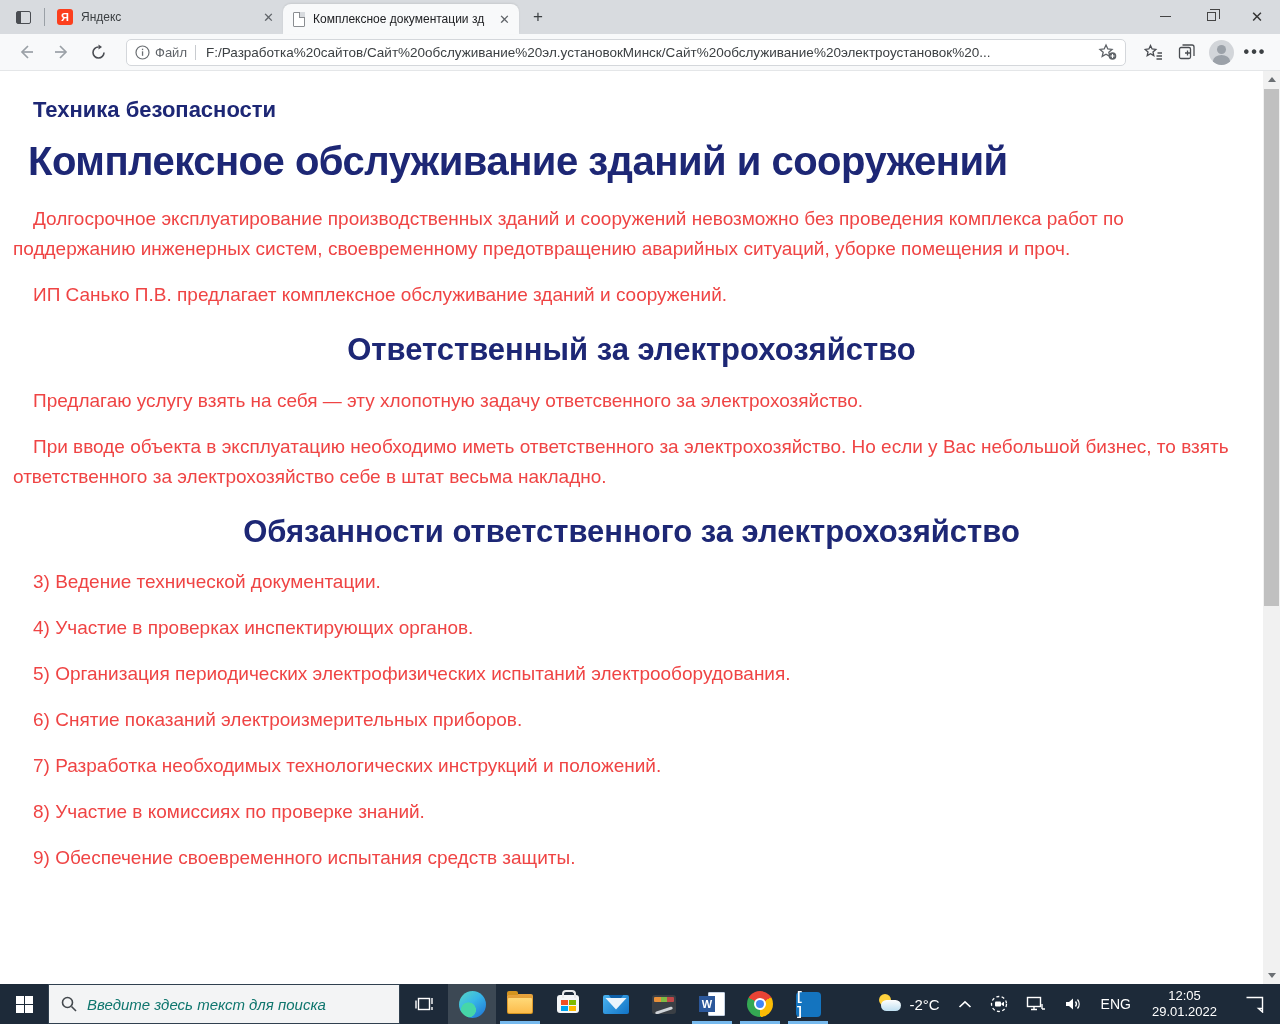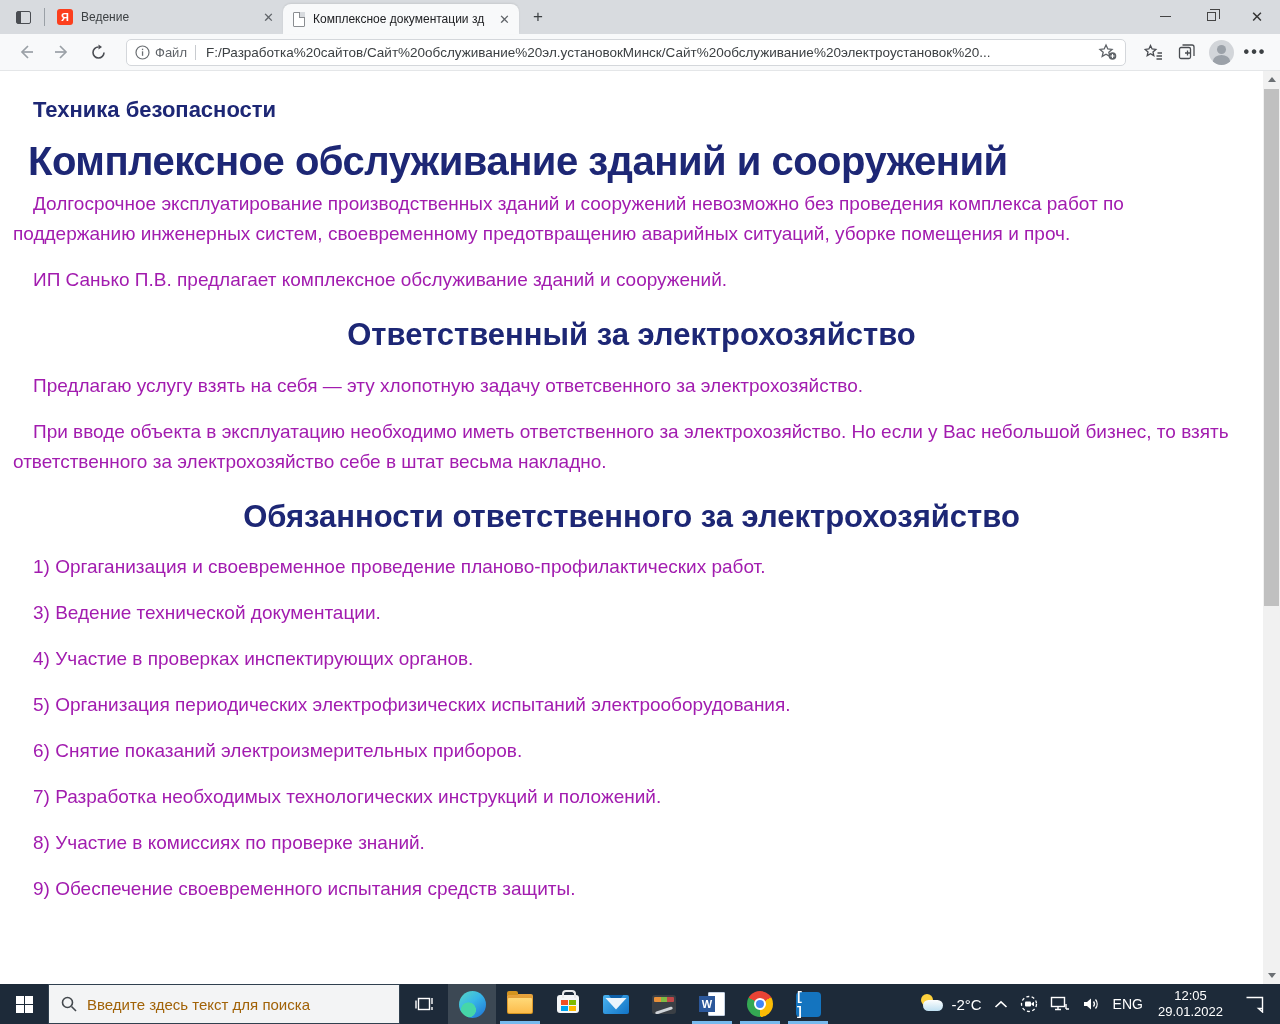--- a/index.html
+++ b/index.html
@@ -40,40 +40,40 @@
   .tool-btn { width:30px; height:30px; display:flex; align-items:center; justify-content:center; border-radius:4px; }
   .avatar { width:25px; height:25px; border-radius:50%; background:#d2d5d9; position:relative; overflow:hidden; }
   .avatar::before { content:""; position:absolute; left:8px; top:5px; width:9px; height:9px; border-radius:50%; background:#9ba1a8; }
   .avatar::after { content:""; position:absolute; left:4px; top:15px; width:17px; height:12px; border-radius:50% 50% 0 0; background:#9ba1a8; }
   .dots { color:#3c4043; font-size:16px; letter-spacing:2px; font-weight:bold; }
 
   
   .content { flex:1; position:relative; background:#fff; overflow:hidden; }
   .article { position:absolute; left:0; top:0; right:17px; bottom:0; padding:26px 13px 0; overflow:hidden; }
   .toplink { color:#1d2775; font-size:22px; font-weight:bold; padding-left:20px; margin-bottom:16px; cursor:pointer; }
-  h1.pgh1 { color:#1d2775; font-size:40px; font-weight:bold; padding-left:15px; margin-bottom:5px; white-space:nowrap; letter-spacing:-0.5px; }
-  .article p { color:#a21caf; font-size:19px; line-height:30px; text-indent:20px; margin-bottom:16px; }
+  h1.pgh1 { color:#1d2775; font-size:40px; font-weight:bold; padding-left:15px; margin-bottom:20px; white-space:nowrap; letter-spacing:-0.5px; }
+  .article p { color:#ef4444; font-size:19px; line-height:30px; text-indent:20px; margin-bottom:16px; }
   h2.pgh2 { color:#1d2775; font-size:31px; font-weight:bold; text-align:center; margin:22px 0 18px; }
   .article p.li { line-height:28px; margin-bottom:18px; }
 
   
   .scrollbar { position:absolute; right:0; top:0; bottom:0; width:17px; background:#f1f1f1; }
   .sb-arrow { position:absolute; left:0; width:17px; height:17px; display:flex; align-items:center; justify-content:center; background:#f1f1f1; }
   .sb-up { top:0; } .sb-down { bottom:0; }
   .tri-up { width:0; height:0; border-left:4px solid transparent; border-right:4px solid transparent; border-bottom:5px solid #6b6f73; }
   .tri-down { width:0; height:0; border-left:4px solid transparent; border-right:4px solid transparent; border-top:5px solid #6b6f73; }
   .sb-thumb { position:absolute; left:1px; top:18px; width:15px; height:517px; background:#c0c0c0; }
 
   
   .taskbar { width:1280px; height:40px; background:#1d2a39; display:flex; align-items:stretch; color:#fff; }
   .tb-btn { width:48px; display:flex; align-items:center; justify-content:center; position:relative; }
   .start-logo { width:17px; height:17px; display:grid; grid-template-columns:8px 8px; grid-template-rows:8px 8px; gap:1px; }
   .start-logo span { background:#fff; }
   .tb-search { width:352px; background:#f3f4f5; display:flex; align-items:center; padding:0 12px; gap:10px; border:1px solid #30404f; }
-  .tb-search-text { color:#a16207; font-size:15px; white-space:nowrap; }
+  .tb-search-text { color:#0f766e; font-size:15px; white-space:nowrap;font-style:italic; }
   .app-cell { width:48px; display:flex; align-items:center; justify-content:center; position:relative; }
   .app-cell.open::after { content:""; position:absolute; bottom:0; left:4px; right:4px; height:3px; background:#76b9ed; }
   .app-cell.active { background:rgba(255,255,255,.14); }
   .app-cell.active::after { left:0; right:0; background:#8ecbf5; }
 
   .ic-edge { width:27px; height:27px; border-radius:50%; background:radial-gradient(circle at 35% 70%, #46d6a8 0 28%, transparent 30%), linear-gradient(140deg,#5ad7c2 0%, #37b6e8 45%, #1f70d4 100%); }
   .ic-folder { width:26px; height:20px; position:relative; background:linear-gradient(#e8a33d,#d4941f); border-radius:2px; }
   .ic-folder::before { content:""; position:absolute; left:0; top:-3px; width:11px; height:4px; background:#d4941f; border-radius:2px 2px 0 0; }
   .ic-folder::after { content:""; position:absolute; left:1px; top:4px; right:1px; bottom:1px; background:linear-gradient(#ffd978,#fcbc4c); border-radius:1px; }
   .ic-store { width:22px; height:18px; background:#f4f6f8; border-radius:3px; position:relative; display:grid; place-content:center; grid-template-columns:7px 7px; grid-template-rows:5px 5px; gap:1px; padding-top:2px; }
@@ -88,21 +88,21 @@
   .ic-paint::after { content:""; position:absolute; left:3px; bottom:2px; width:18px; height:3px; background:#cfd3d8; transform:rotate(-18deg); border-radius:2px; }
   .ic-word { width:26px; height:24px; position:relative; }
   .ic-word .page { position:absolute; right:0; top:0; width:17px; height:24px; background:#fff; border:1px solid #c6d3e4; border-radius:1px; }
   .ic-word .wbox { position:absolute; left:0; top:4px; width:16px; height:16px; background:#2b579a; color:#fff; font-weight:bold; font-size:11px; display:flex; align-items:center; justify-content:center; }
   .ic-chrome { width:26px; height:26px; border-radius:50%; background:conic-gradient(from -60deg, #ea4335 0 33%, #fbbc05 33% 66%, #34a853 66% 100%); position:relative; }
   .ic-chrome::before { content:""; position:absolute; left:7px; top:7px; width:12px; height:12px; border-radius:50%; background:#fff; }
   .ic-chrome::after { content:""; position:absolute; left:9px; top:9px; width:8px; height:8px; border-radius:50%; background:#4285f4; }
   .ic-brackets { width:25px; height:25px; background:#1474bf; border-radius:4px; color:#fff; font-family:"Liberation Mono", monospace; font-weight:bold; font-size:13px; display:flex; align-items:center; justify-content:center; letter-spacing:1px; }
 
   .tb-spacer { flex:1; }
-  .tray { display:flex; align-items:center; gap:2px; padding-right:4px; }
+  .tray { display:flex; align-items:center; gap:8px; padding-right:4px; }
   .tray-item { height:40px; display:flex; align-items:center; justify-content:center; padding:0 5px; }
   .ic-weather { width:26px; height:20px; position:relative; }
   .ic-weather::before { content:""; position:absolute; left:2px; top:0; width:12px; height:12px; border-radius:50%; background:#ffd23e; }
   .ic-weather::after { content:""; position:absolute; left:4px; top:6px; width:20px; height:11px; border-radius:8px; background:linear-gradient(#fdfdfd,#bfe0f2); }
   .temp { font-size:15px; color:#fff; margin-left:6px; }
   .lang { font-size:14px; color:#fff; }
   .clock { text-align:center; font-size:13px; line-height:16px; color:#fff; padding:0 8px; }
   svg.tray-svg { display:block; }
 
   
@@ -114,21 +114,21 @@
 <div class="browser">
 
   <div class="tabbar">
     <div class="tab-actions-btn">
       <span class="tab-actions-glyph"></span>
     </div>
     <div class="tab-sep"></div>
 
     <div class="tab">
       <span class="favicon-ya">Я</span>
-      <span class="tab-title">Ведение</span>
+      <span class="tab-title">Яндекс</span>
       <span class="tab-close">✕</span>
     </div>
 
     <div class="tab active">
       <span class="favicon-doc"></span>
       <span class="tab-title">Комплексное документации зд</span>
       <span class="tab-close">✕</span>
     </div>
 
     <div class="newtab-btn">+</div>
@@ -206,21 +206,20 @@
   <div class="content">
     <div class="article">
       <div class="toplink">Техника безопасности</div>
       <h1 class="pgh1">Комплексное обслуживание зданий и сооружений</h1>
       <p>Долгосрочное эксплуатирование производственных зданий и сооружений невозможно без проведения комплекса работ по поддержанию инженерных систем, своевременному предотвращению аварийных ситуаций, уборке помещения и проч.</p>
       <p>ИП Санько П.В. предлагает комплексное обслуживание зданий и сооружений.</p>
       <h2 class="pgh2">Ответственный за электрохозяйство</h2>
       <p>Предлагаю услугу взять на себя — эту хлопотную задачу ответсвенного за электрохозяйство.</p>
       <p>При вводе объекта в эксплуатацию необходимо иметь ответственного за электрохозяйство. Но если у Вас небольшой бизнес, то взять ответственного за электрохозяйство себе в штат весьма накладно.</p>
       <h2 class="pgh2">Обязанности ответственного за электрохозяйство</h2>
-      <p class="li">1) Оргаганизация и своевременное проведение планово-профилактических работ.</p>
       <p class="li">3) Ведение технической документации.</p>
       <p class="li">4) Участие в проверках инспектирующих органов.</p>
       <p class="li">5) Организация периодических электрофизических испытаний электрооборудования.</p>
       <p class="li">6) Снятие показаний электроизмерительных приборов.</p>
       <p class="li">7) Разработка необходимых технологических инструкций и положений.</p>
       <p class="li">8) Участие в комиссиях по проверке знаний.</p>
       <p class="li">9) Обеспечение своевременного испытания средств защиты.</p>
     </div>
 
     <div class="scrollbar">

